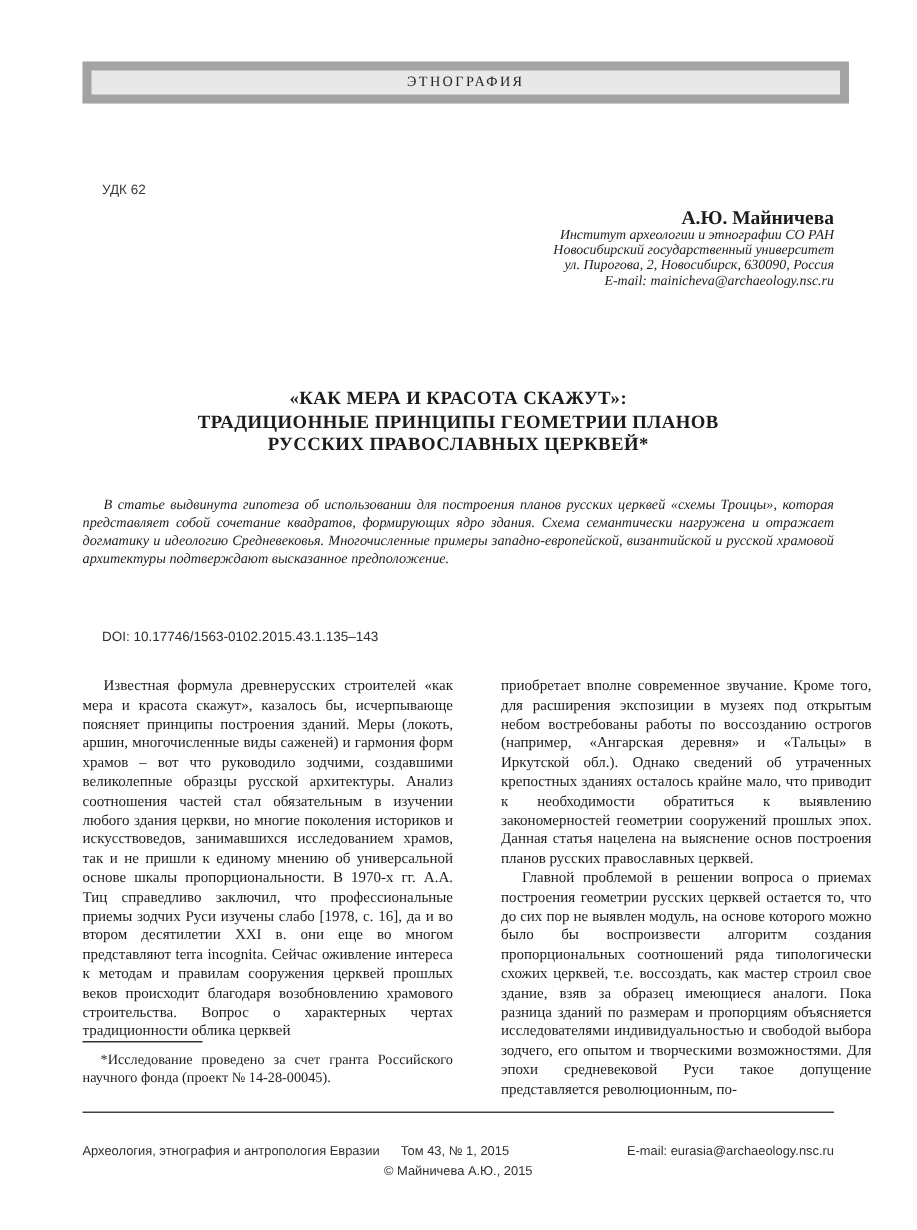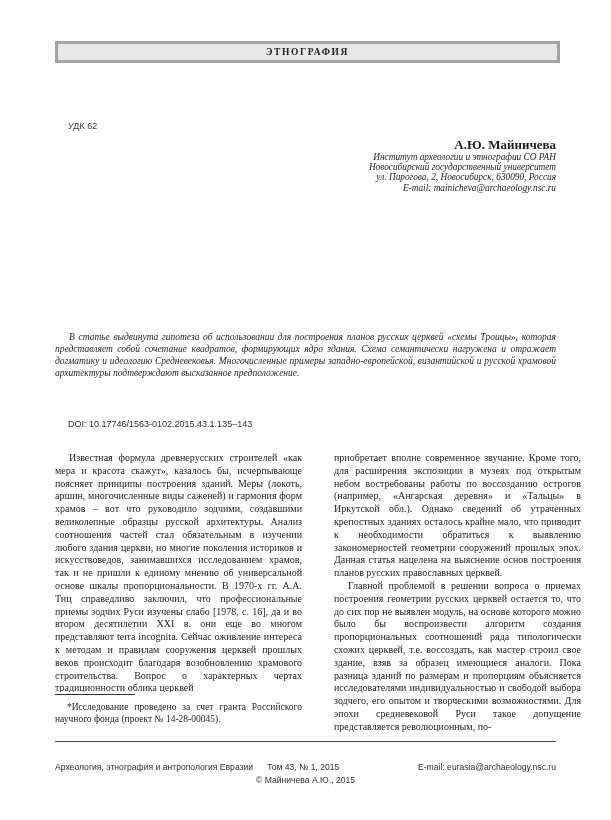--- a/index.html
+++ b/index.html
@@ -6,23 +6,23 @@
   body {
     width: 611px; height: 820px;
     background: #ffffff;
     font-family: "Liberation Serif", serif;
     color: #1c1c1c;
   }
   .page { position: relative; width: 611px; height: 820px; background: #ffffff; overflow: hidden; }
 
   .banner {
     position: absolute; left: 55px; top: 41px; width: 499px; height: 16px;
-    background: #e8e8e8; border: 3px solid #a3a3a3;
+    background: #e8e8e8; border: 6px solid #a3a3a3;
     display: flex; align-items: center; justify-content: center;
-    font-weight: bold; font-size: 9.5px; letter-spacing: 1.6px; color: #222;
+    font-weight: normal; font-size: 9.5px; letter-spacing: 1.6px; color: #222;
   }
 
   .udc {
     position: absolute; left: 68px; top: 121px;
     font-family: "Liberation Sans", sans-serif; font-size: 9px; color: #3a3a3a;
   }
 
   .author-block { position: absolute; right: 55px; top: 137px; text-align: right; }
   .author-name { font-weight: bold; font-size: 13px; line-height: 15px; }
   .affiliation { font-style: italic; font-size: 9.3px; line-height: 10.2px; }
@@ -83,20 +83,25 @@
   <div class="udc">УДК 62</div>
 
   <div class="author-block">
     <div class="author-name">А.Ю. Майничева</div>
     <div class="affiliation">Институт археологии и этнографии СО РАН</div>
     <div class="affiliation">Новосибирский государственный университет</div>
     <div class="affiliation">ул. Пирогова, 2, Новосибирск, 630090, Россия</div>
     <div class="affiliation">E-mail: mainicheva@archaeology.nsc.ru</div>
   </div>
 
+  <div class="title-block">
+    <div>«КАК МЕРА И КРАСОТА СКАЖУТ»:</div>
+    <div>ТРАДИЦИОННЫЕ ПРИНЦИПЫ ГЕОМЕТРИИ ПЛАНОВ</div>
+    <div>РУССКИХ ПРАВОСЛАВНЫХ ЦЕРКВЕЙ*</div>
+  </div>
 
   <div class="abstract">
     <p>В статье выдвинута гипотеза об использовании для построения планов русских церквей «схемы Троицы», которая представляет собой сочетание квадратов, формирующих ядро здания. Схема семантически нагружена и отражает догматику и идеологию Средневековья. Многочисленные примеры западно-европейской, византийской и русской храмовой архитектуры подтверждают высказанное предположение.</p>
   </div>
 
   <div class="doi">DOI: 10.17746/1563-0102.2015.43.1.135–143</div>
 
   <div class="col col-left">
     <p class="indent">Известная формула древнерусских строителей «как мера и красота скажут», казалось бы, исчерпывающе поясняет принципы построения зданий. Меры (локоть, аршин, многочисленные виды саженей) и гармония форм храмов – вот что руководило зодчими, создавшими великолепные образцы русской архитектуры. Анализ соотношения частей стал обязательным в изучении любого здания церкви, но многие поколения историков и искусствоведов, занимавшихся исследованием храмов, так и не пришли к единому мнению об универсальной основе шкалы пропорциональности. В 1970-х гг. А.А. Тиц справедливо заключил, что профессиональные приемы зодчих Руси изучены слабо [1978, с. 16], да и во втором десятилетии XXI в. они еще во многом представляют terra incognita. Сейчас оживление интереса к методам и правилам сооружения церквей прошлых веков происходит благодаря возобновлению храмового строительства. Вопрос о характерных чертах традиционности облика церквей</p>
   </div>

